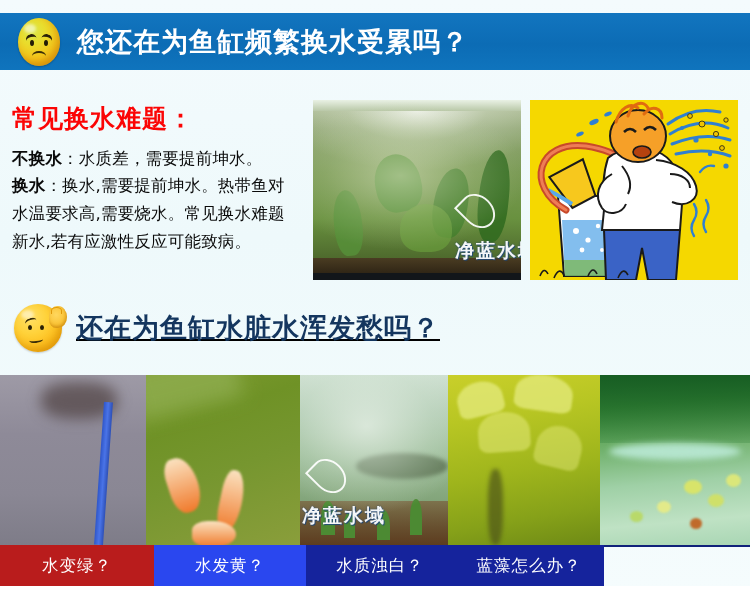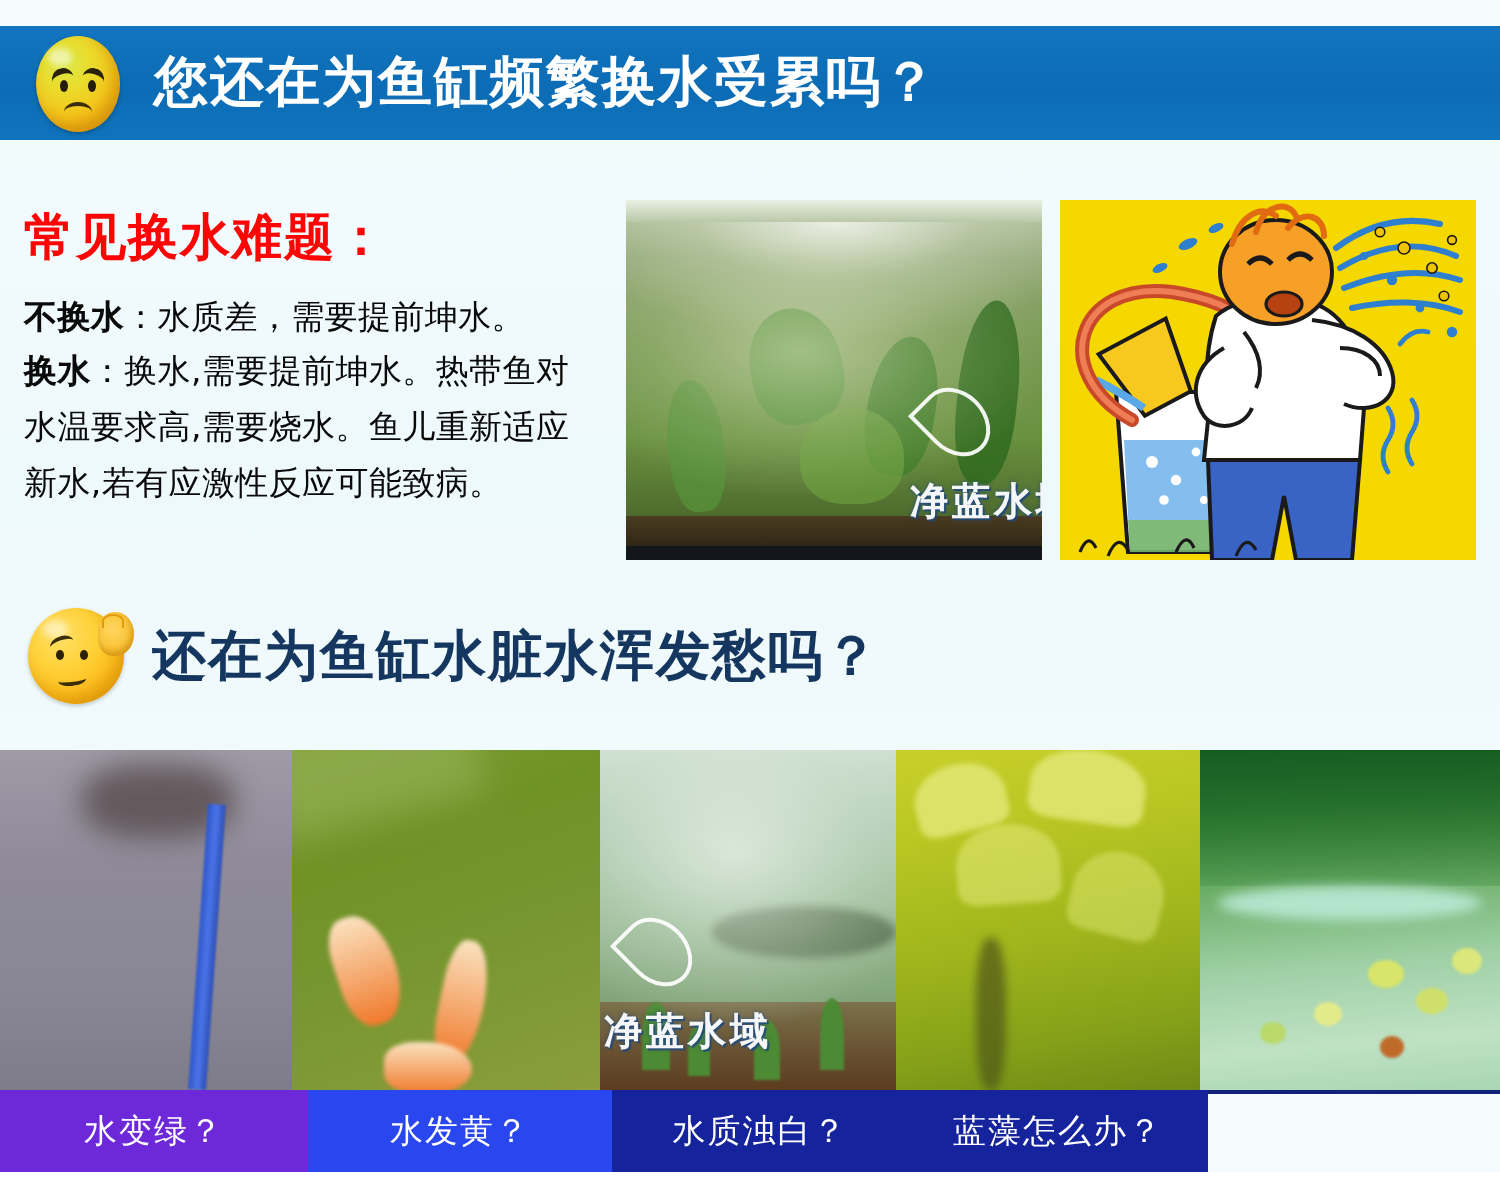--- a/index.html
+++ b/index.html
@@ -92,21 +92,21 @@
     border-radius:0 50% 50% 50%;transform:rotate(-45deg);
   }
   .wm-text{
     color:rgba(255,255,255,.95);font-size:19px;font-weight:bold;letter-spacing:2px;
     text-shadow:0 0 2px rgba(40,80,130,.9),1px 1px 0 rgba(30,70,120,.8);
     white-space:nowrap;
   }
 
   
   .sub-heading{
-    position:absolute;left:14px;top:300px;display:flex;align-items:center;height:56px;
+    position:absolute;left:14px;top:300px;display:flex;align-items:center;height:56px;text-decoration:underline;
   }
   .emoji-think{
     position:relative;width:48px;height:48px;border-radius:50%;
     background:radial-gradient(circle at 34% 28%, #ffe066 0%, #ffd23a 35%, #fcba18 70%, #eb9a07 100%);
     box-shadow:inset -3px -4px 7px rgba(190,120,0,.4), 0 1px 2px rgba(0,0,0,.2);
   }
   .emoji-think .t-brow{
     position:absolute;left:11px;top:14px;width:12px;height:6px;
     border-top:2.5px solid #3a2d08;border-radius:55% 55% 0 0;transform:rotate(-18deg);
   }
@@ -207,21 +207,21 @@
 
   <div class="problem-block">
     <div class="problem-title">常见换水难题：</div>
     <div class="problem-lines">
       <div>
         <b>不换水</b><span>：水质差，需要提前坤水。</span>
       </div>
       <div>
         <b>换水</b><span>：换水,需要提前坤水。热带鱼对</span>
       </div>
-      <div>水温要求高,需要烧水。鱼儿重新适应</div>
+      <div>水温要求高,需要烧水。常见换水难题</div>
       <div>新水,若有应激性反应可能致病。</div>
     </div>
   </div>
 
   <div class="photo-row">
 
     <div class="photo-tank">
       <div class="tank-water"></div>
       <div class="tank-rim"></div>
       <div class="tank-plant" style="left:30%;top:30%;width:46px;height:58px;transform:rotate(-12deg);background:#4f8c33;"></div>
@@ -390,21 +390,21 @@
           <div class="pebble" style="left:60%;top:84%;width:12px;height:11px;background:#c06a2a;"></div>
           <div class="pebble" style="left:84%;top:58%;width:15px;height:13px;background:#dbe77a;"></div>
           <div class="pebble" style="left:20%;top:80%;width:13px;height:11px;background:#b9d96a;"></div>
         </div>
       </div>
     </div>
 
     <div class="gal-sep"></div>
 
     <div class="gal-labels">
-      <div class="gal-label" style="width:154px;background:#6d28d9;">水变绿？</div>
+      <div class="gal-label" style="width:154px;background:#b91c1c;">水变绿？</div>
       <div class="gal-label" style="width:152px;background:#2a47ef;">水发黄？</div>
       <div class="gal-label" style="width:148px;background:#15239c;">水质浊白？</div>
       <div class="gal-label" style="width:150px;background:#15239c;">蓝藻怎么办？</div>
     </div>
 
     <div class="gal-bottom"></div>
   </div>
 
 </div>
 

